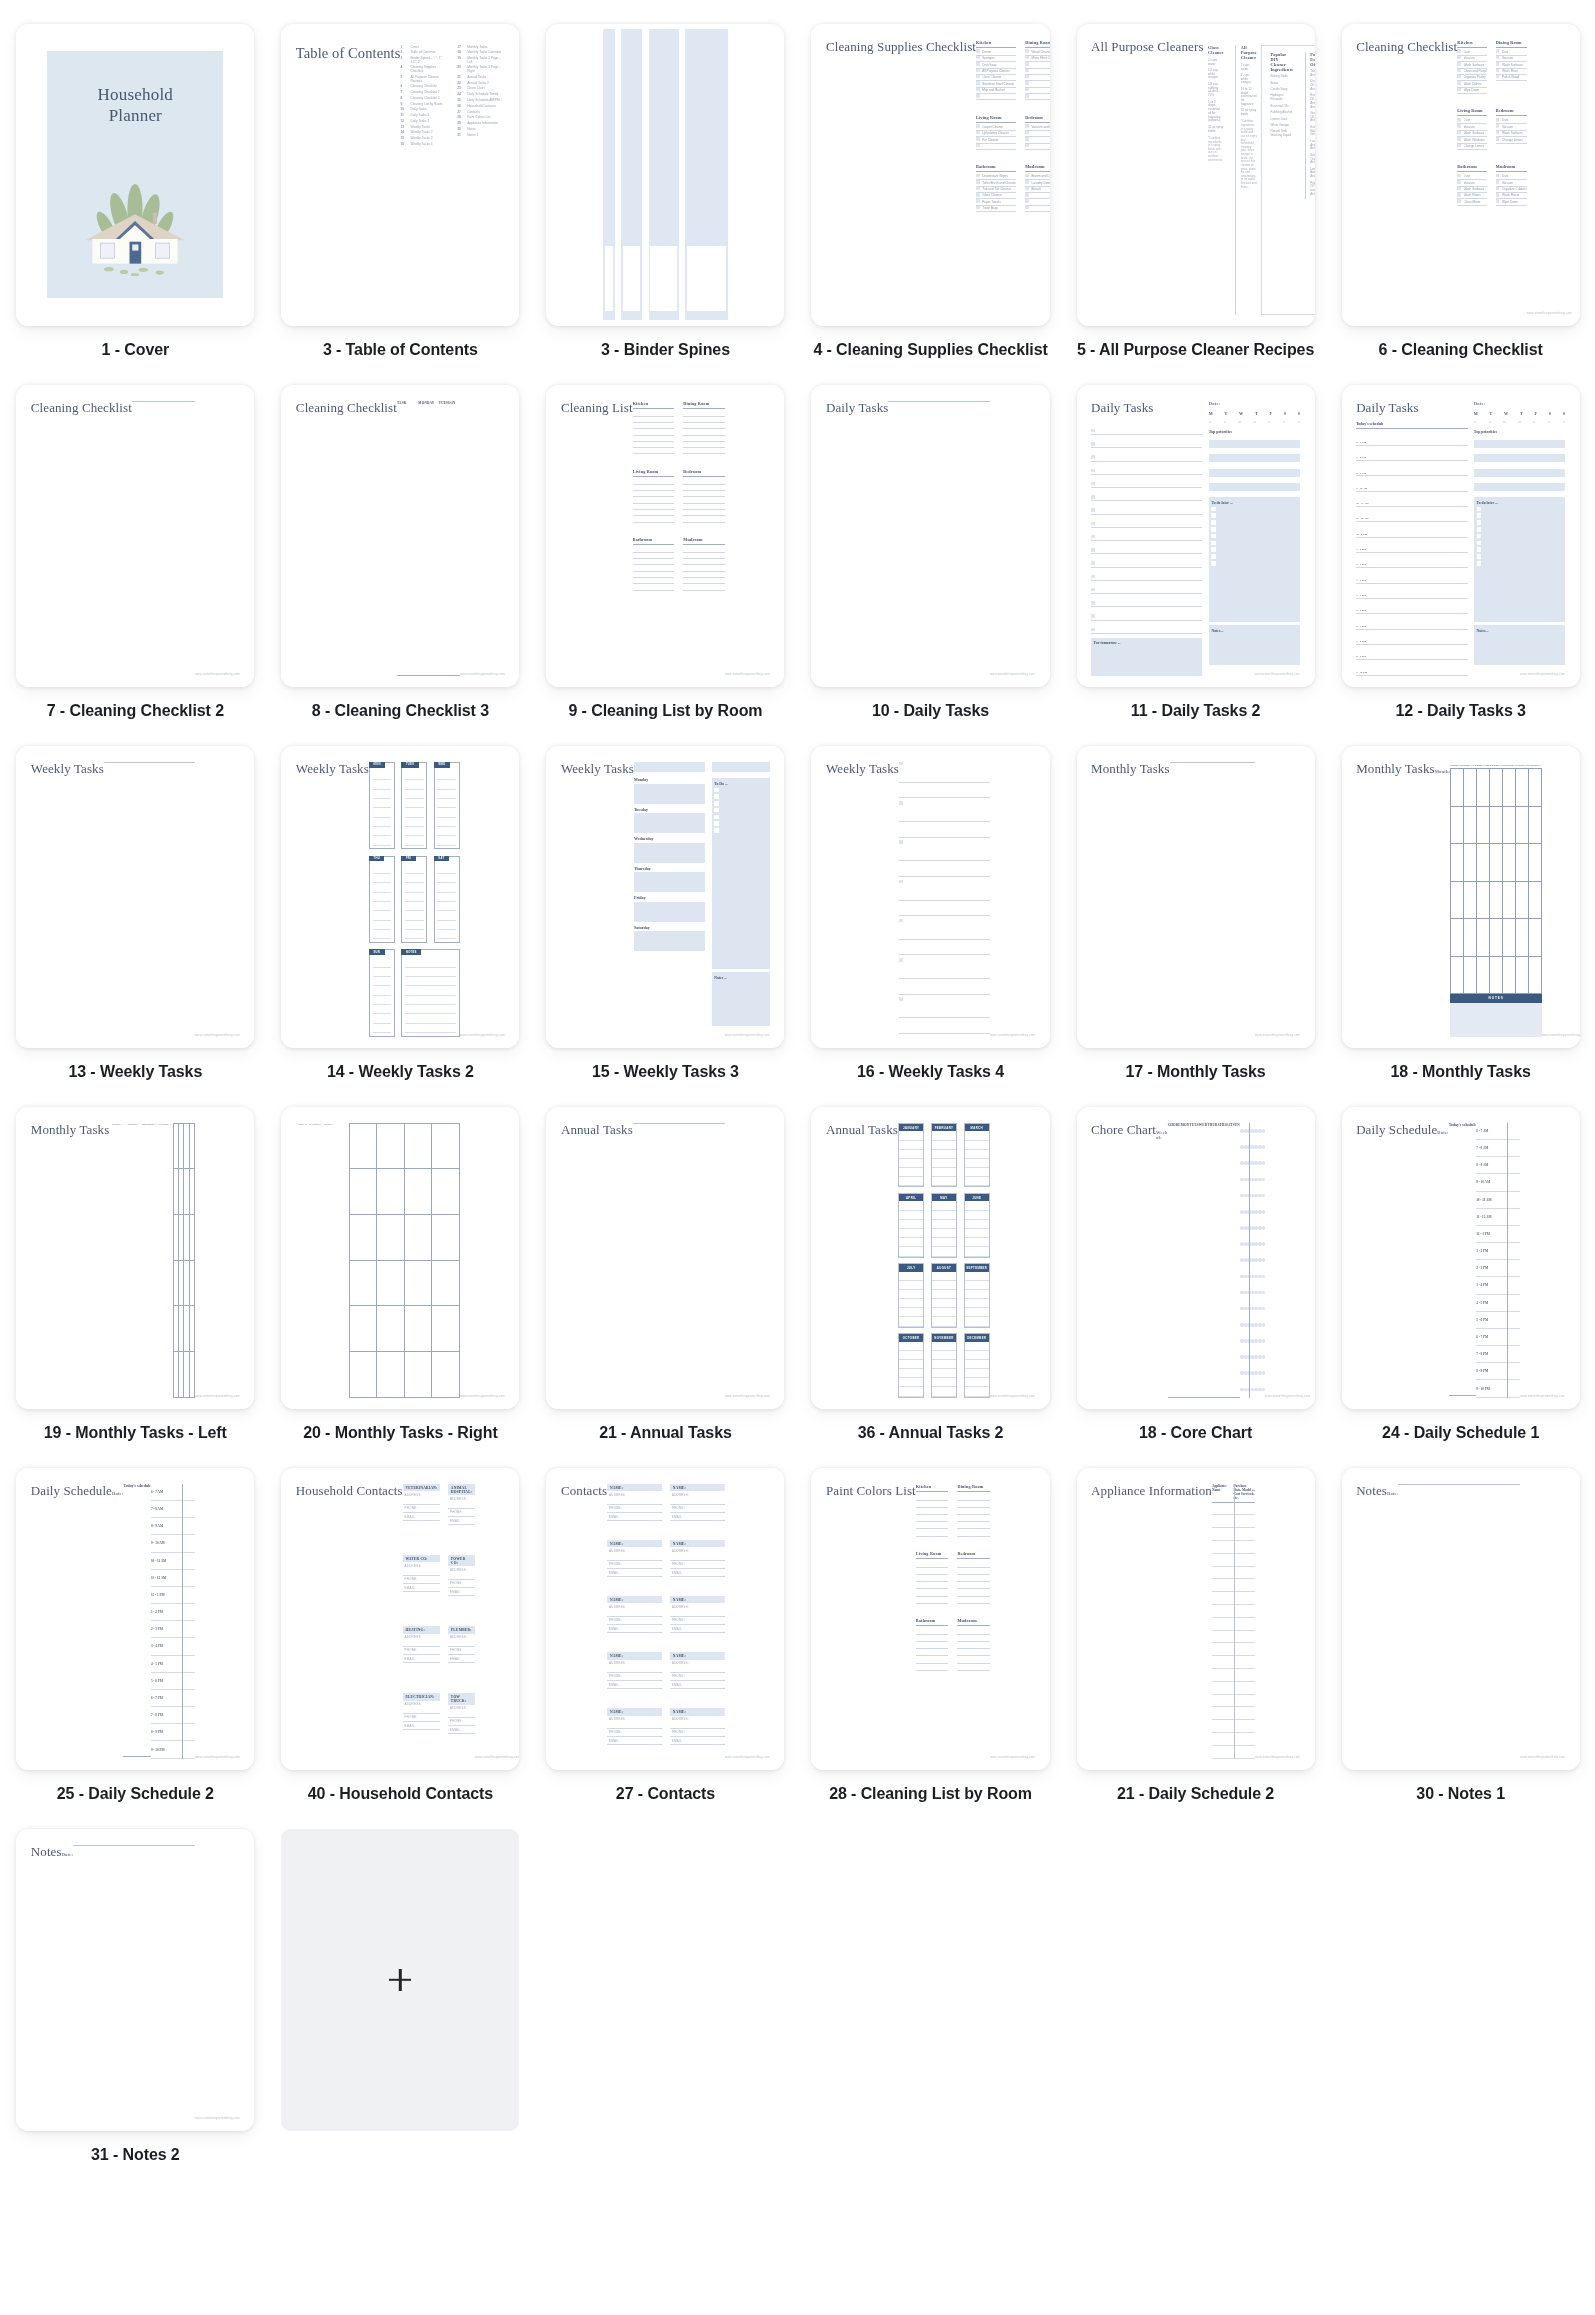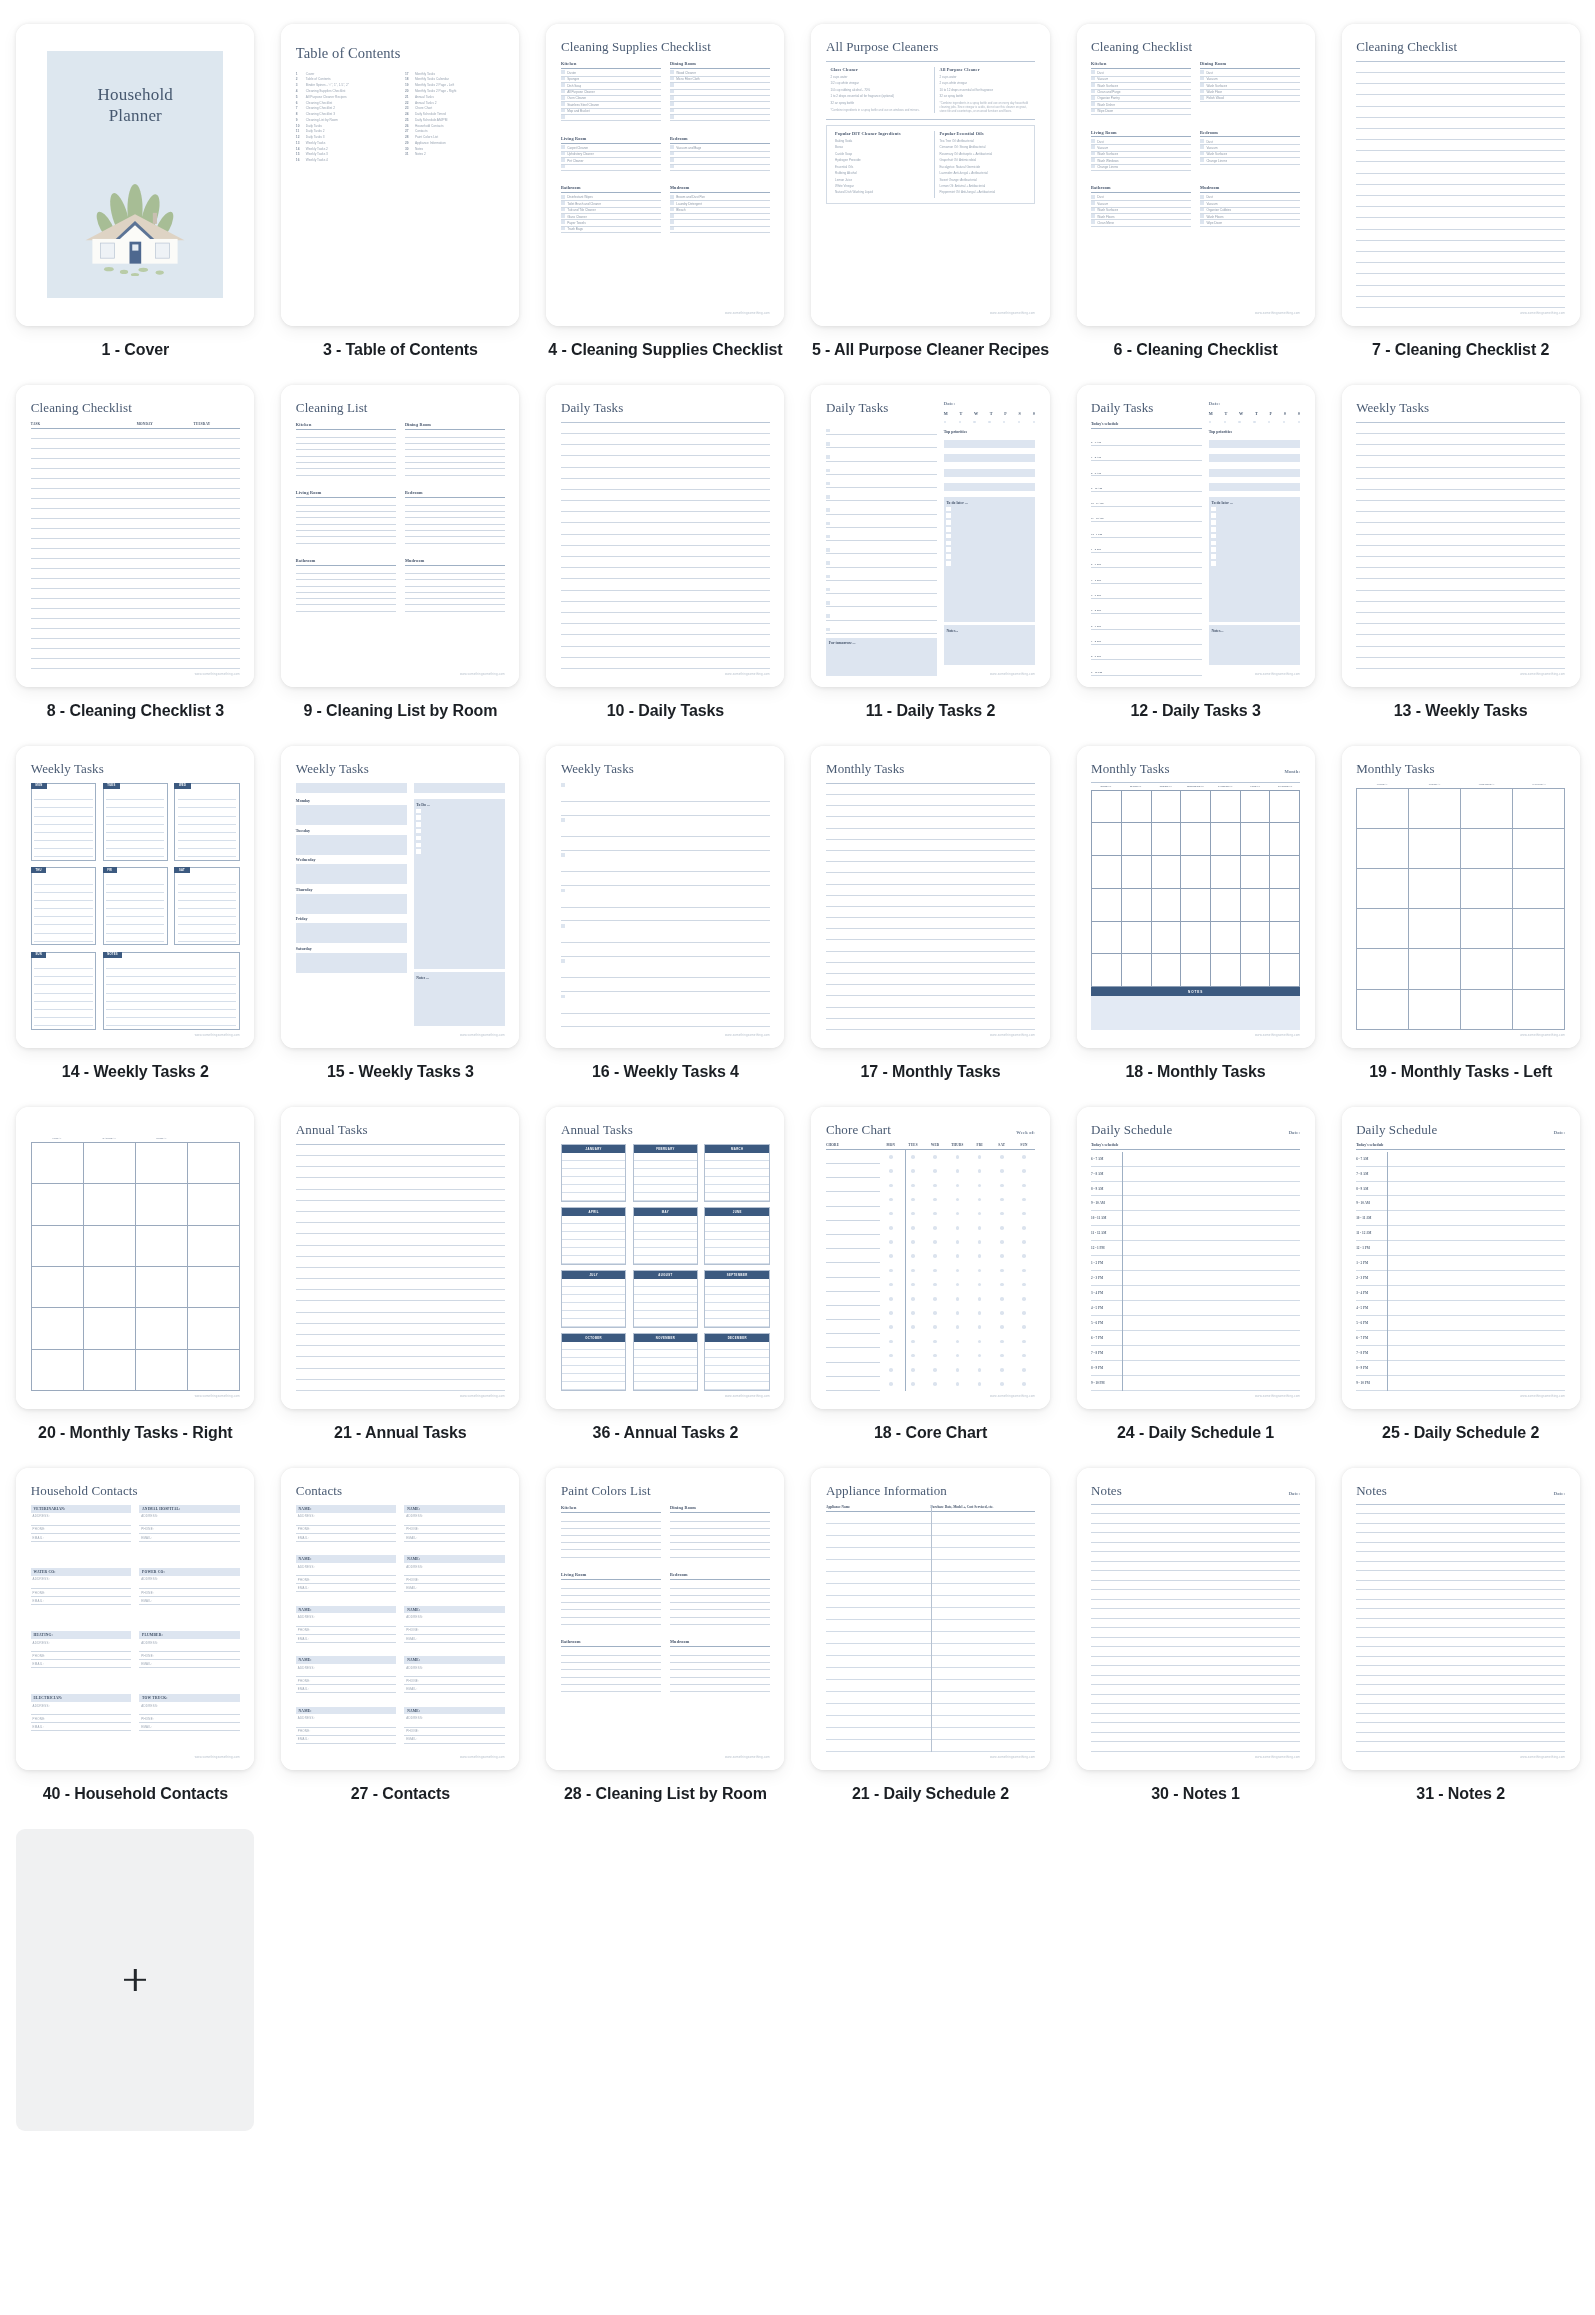--- a/index.html
+++ b/index.html
@@ -41,21 +41,20 @@
     line-height: 1.2;
   }
 
   
   .page {
     position: absolute;
     inset: 0;
     padding: 16.3px 14.5px 11px 14.5px;
     background: #fff;
     display: flex;
-    flex-direction: column;
     overflow: hidden;
   }
   .ptitle {
     font-family: "Liberation Serif", serif;
     color: #4a5b73;
     font-size: 13px;
     letter-spacing: 0.1px;
     line-height: 1;
     margin-bottom: 8.1px;
     white-space: nowrap;
@@ -373,20 +372,39 @@
                 <span>Notes 2</span>
               </div>
             </div>
     </div>
         </div>
       </div>
      <div class="caption">3 - Table of Contents</div>
    </div>
     <div class="cell">
      <div class="card">
+        <div class="spines">
+    <div class="spine sp1">
+            <i></i>
+          </div>
+          <div class="spine sp2">
+            <i></i>
+          </div>
+          <div class="spine sp3">
+            <i></i>
+          </div>
+          <div class="spine sp4">
+            <i></i>
+          </div>
+  </div>
+      </div>
+     <div class="caption">3 - Binder Spines</div>
+   </div>
+    <div class="cell">
+     <div class="card">
         <div class="page">
     <div class="ptitle ">Cleaning Supplies Checklist</div>
     <div class="cols2" style="align-content:start">
       <div class="sec">
               <div class="colhd">Kitchen</div>
               <div class="ck-row">
                 <span class="ck"></span>
                 <span class="ck-tx">Duster</span>
               </div>
               <div class="ck-row">

